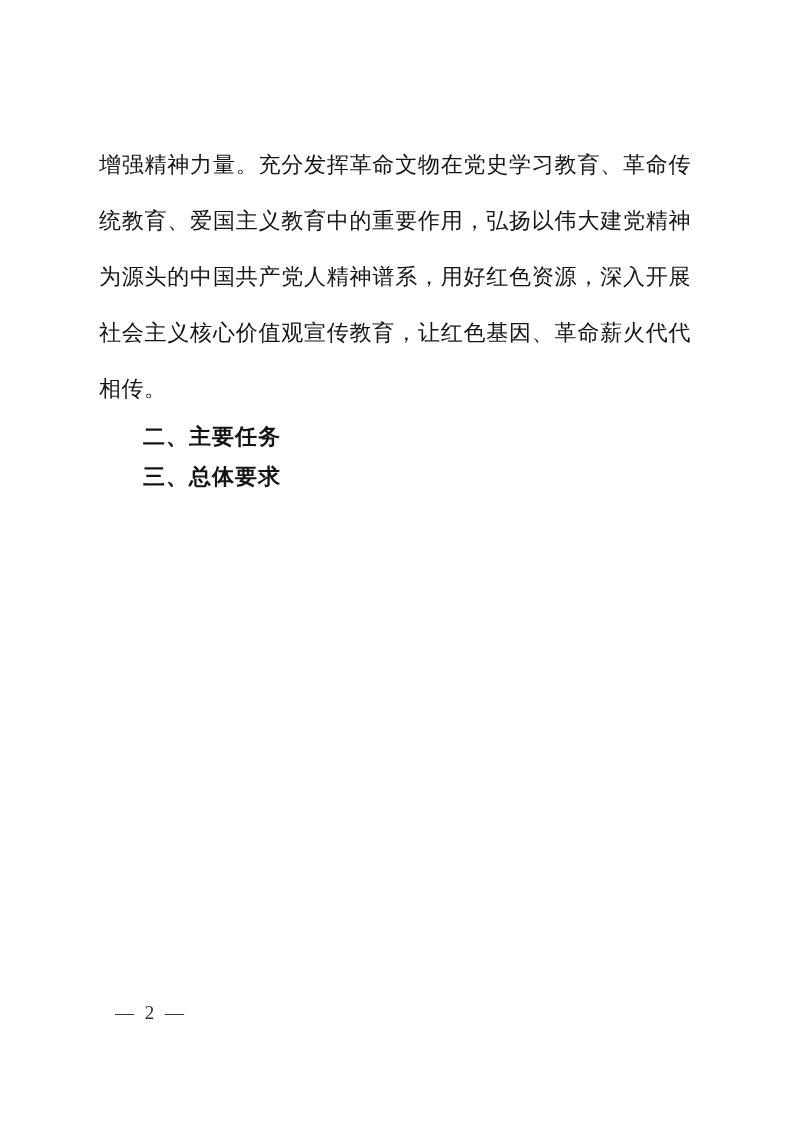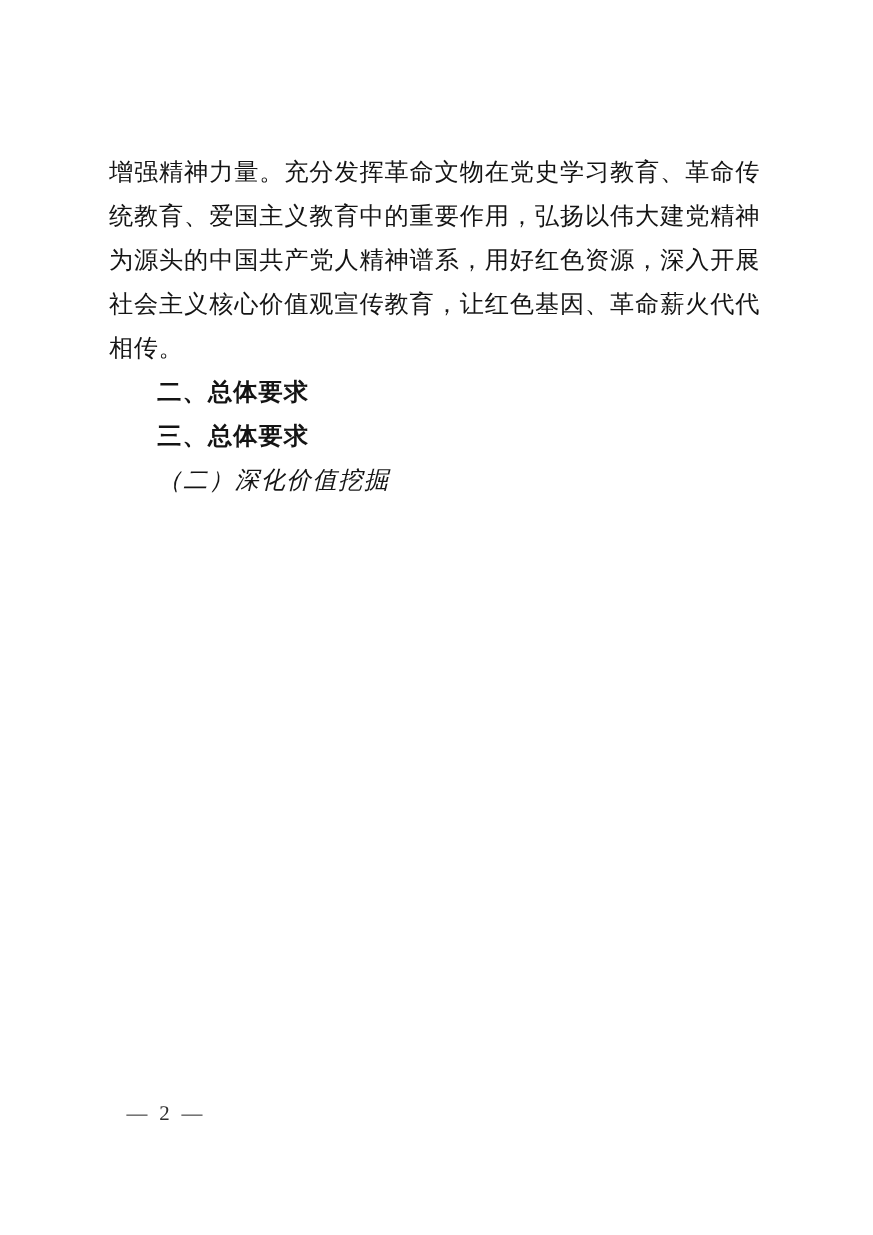--- a/index.html
+++ b/index.html
@@ -21,21 +21,21 @@
   }
   .content {
     position: absolute;
     left: 99px;
     top: 137px;
     width: 592px;
   }
   .para {
     margin: 0;
     font-size: 22px;
-    line-height: 40px;
+    line-height: 56px;
     text-align: justify;
     text-justify: inter-ideograph;
     font-family: "Liberation Serif", serif;
     letter-spacing: 0.5px;
   }
   .para.indent { text-indent: 44px; }
   .heading {
     margin: 0;
     font-size: 22px;
     line-height: 40px;
@@ -64,18 +64,17 @@
     letter-spacing: 3px;
     white-space: pre;
   }
 </style>
 </head>
 <body>
 
 <div class="page">
   <div class="content">
     <p class="para">增强精神力量。充分发挥革命文物在党史学习教育、革命传统教育、爱国主义教育中的重要作用，弘扬以伟大建党精神为源头的中国共产党人精神谱系，用好红色资源，深入开展社会主义核心价值观宣传教育，让红色基因、革命薪火代代相传。</p>
-    <p class="heading">二、总体要求</p>
+    <p class="heading">二、主要任务</p>
     <p class="heading">三、总体要求</p>
-    <p class="subheading">（二）深化价值挖掘</p>
   </div>
   <div class="page-number">— 2 —</div>
 </div>
 
 </body></html>

